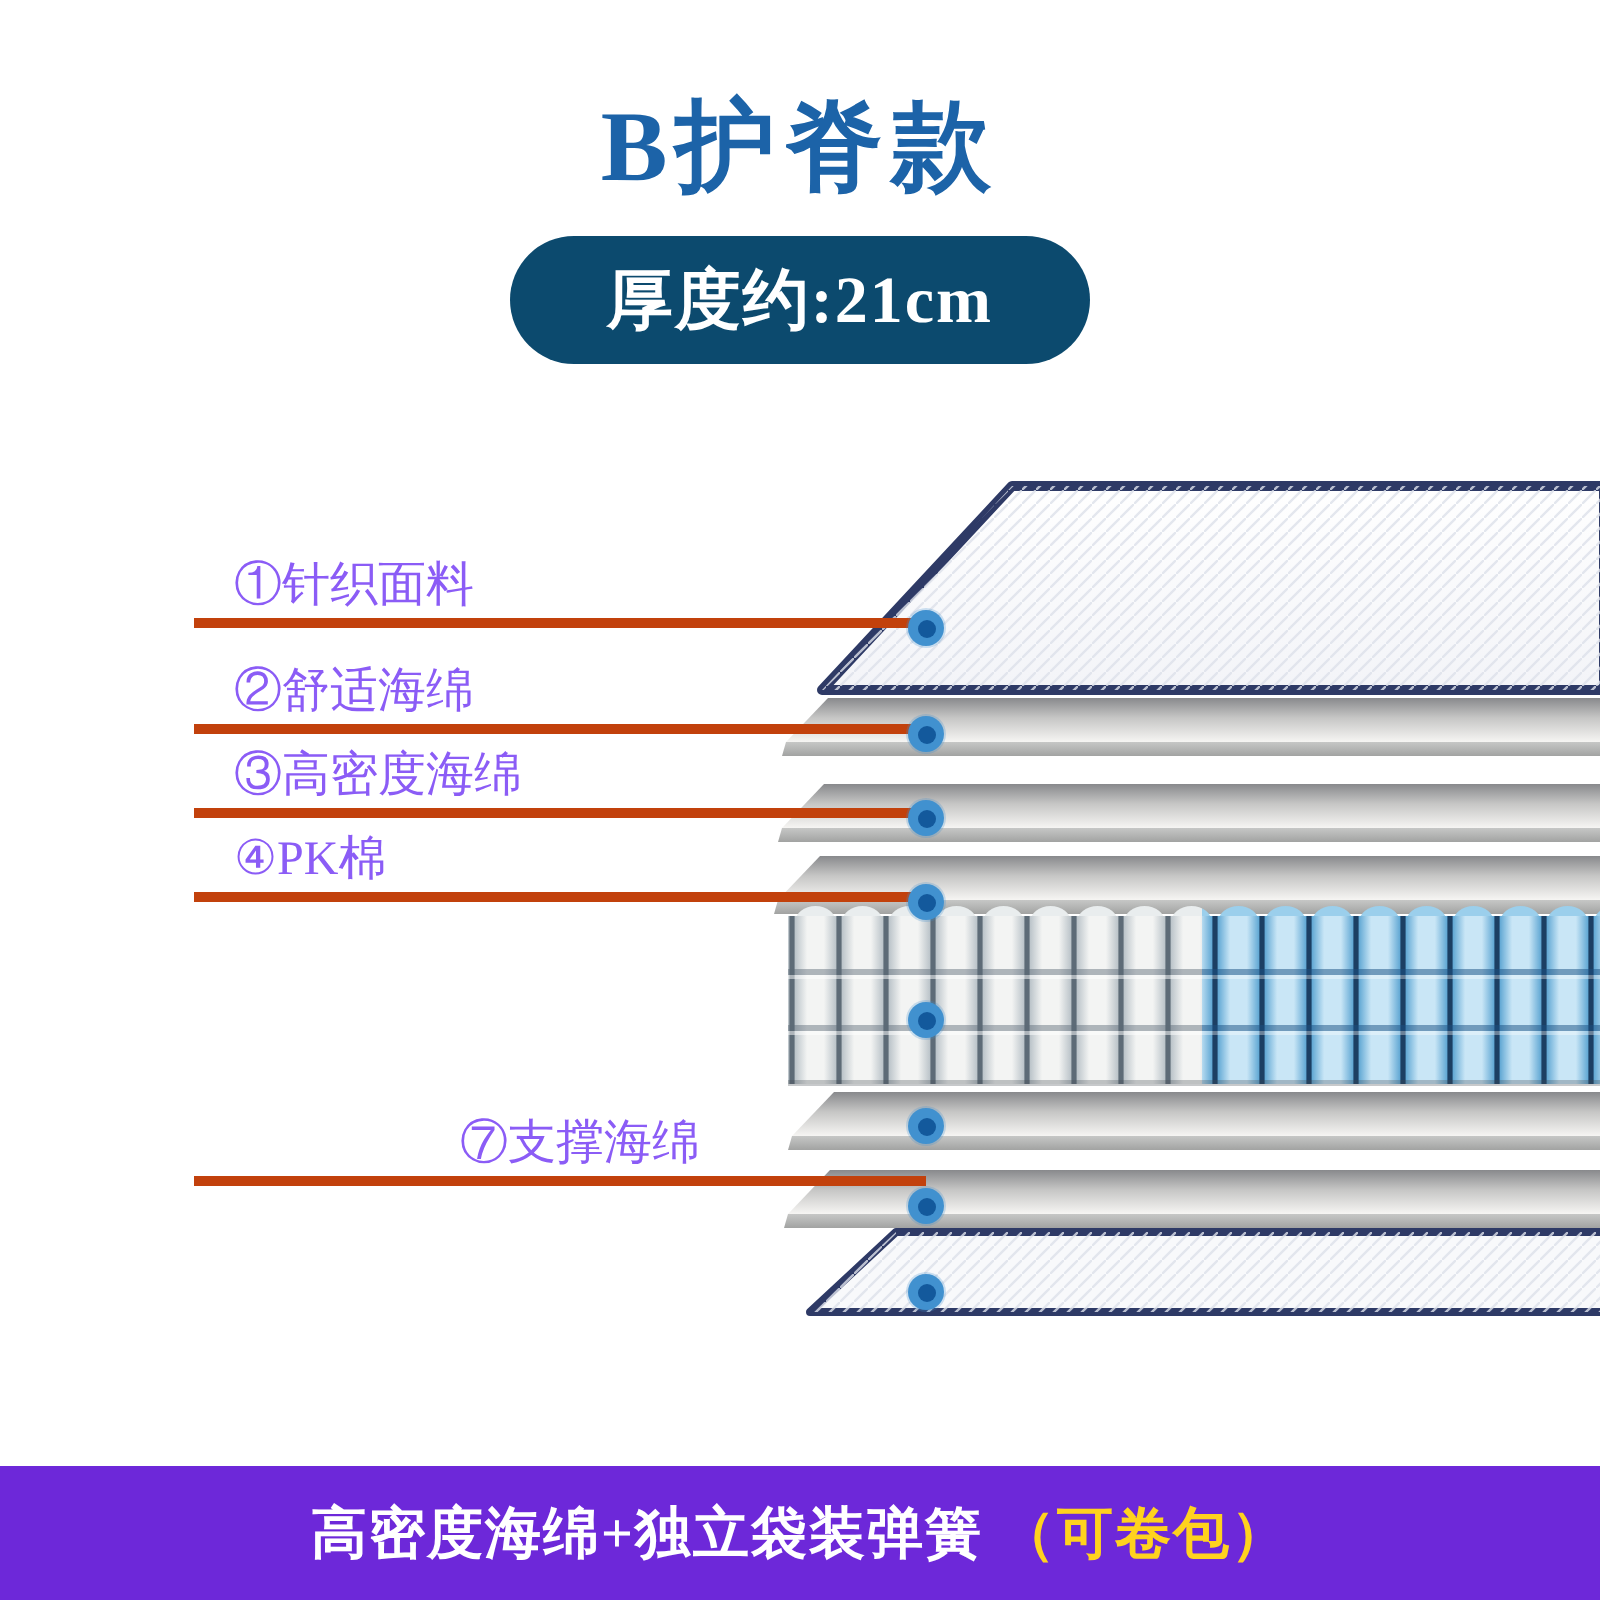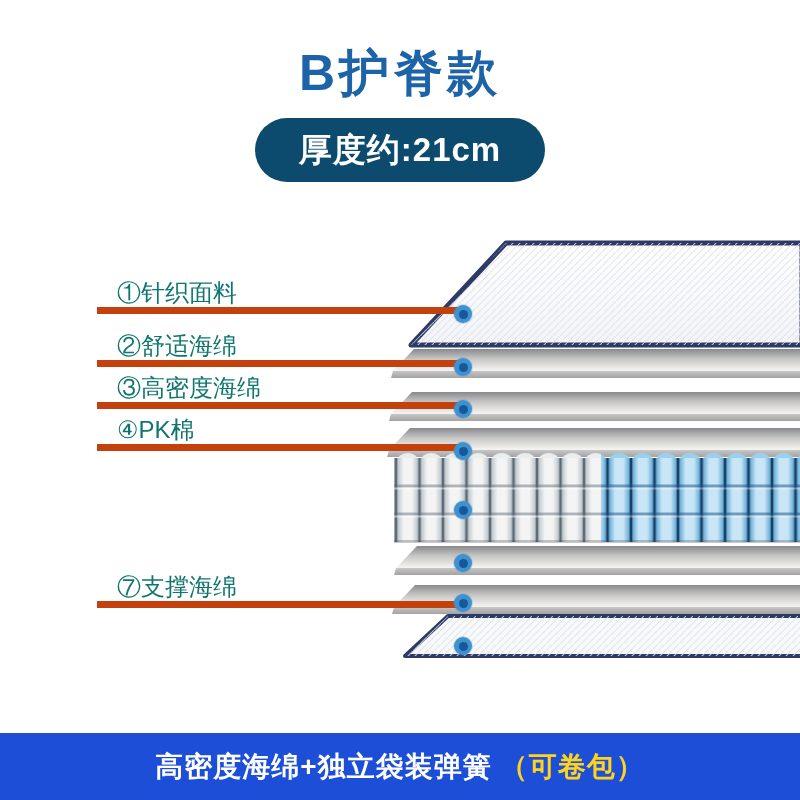--- a/index.html
+++ b/index.html
@@ -1,50 +1,50 @@
 <!DOCTYPE html>
 <html><head>
 <meta charset="utf-8">
 <style>
   html,body{margin:0;padding:0;background:#ffffff;}
   .page{
     position:relative;width:800px;height:800px;background:#ffffff;overflow:hidden;
-    font-family:Liberation Sans, sans-serif;
+    font-family:Liberation Serif, serif;
   }
   .title{
     position:absolute;top:40px;left:0;right:0;text-align:center;
     font-size:50px;font-weight:bold;color:#1c63a8;letter-spacing:4px;
   }
   .badge{
     position:absolute;top:118px;left:50%;transform:translateX(-50%);
     min-width:290px;height:64px;background:#0c4a6e;border-radius:33px;
     display:flex;align-items:center;justify-content:center;
     color:#ffffff;font-size:33px;font-weight:bold;letter-spacing:1px;
     padding:0 28px;box-sizing:border-box;white-space:nowrap;
   }
   .diagram-svg{position:absolute;left:0;top:0;width:800px;height:800px;}
   .label-row{
     position:absolute;left:97px;width:366px;height:34px;box-sizing:border-box;
-    border-bottom:7px solid #c2410c;padding-left:20px;
-    font-size:24px;line-height:26px;color:#0f766e;white-space:nowrap;
+    border-bottom:5px solid #c2410c;padding-left:20px;
+    font-size:24px;line-height:26px;color:#8b5cf6;white-space:nowrap;
   }
   .row-1{top:280px;} .row-2{top:333px;} .row-3{top:375px;} .row-4{top:417px;}
-  .row-5{top:476px;} .row-6{top:529px;} .row-7{top:574px;} .row-8{top:612px;}
+  .row-5{top:476px;} .row-6{top:529px;} .row-7{top:559px;text-align:center;} .row-8{top:612px;}
   .dot{
     position:absolute;width:18px;height:18px;border-radius:50%;
     background:#4191cf;display:flex;align-items:center;justify-content:center;
     box-shadow:0 0 0 1px rgba(65,145,207,0.25);
   }
   .dot i{display:block;width:9px;height:9px;border-radius:50%;background:#13599c;}
   .dot-1{left:454px;top:305px;} .dot-2{left:454px;top:358px;}
   .dot-3{left:454px;top:400px;} .dot-4{left:454px;top:442px;}
   .dot-5{left:454px;top:501px;} .dot-6{left:454px;top:554px;}
   .dot-7{left:454px;top:594px;} .dot-8{left:454px;top:637px;}
   .footer{
-    position:absolute;left:0;top:733px;width:800px;height:67px;background:#1d4ed8;
+    position:absolute;left:0;top:733px;width:800px;height:67px;background:#6d28d9;
     display:flex;align-items:center;justify-content:center;
     font-size:28px;font-weight:bold;color:#ffffff;letter-spacing:1px;white-space:nowrap;
   }
   .footer .hl{color:#ffd21e;margin-left:8px;}
 </style>
 </head>
 <body>
 
 <div class="page">
 

